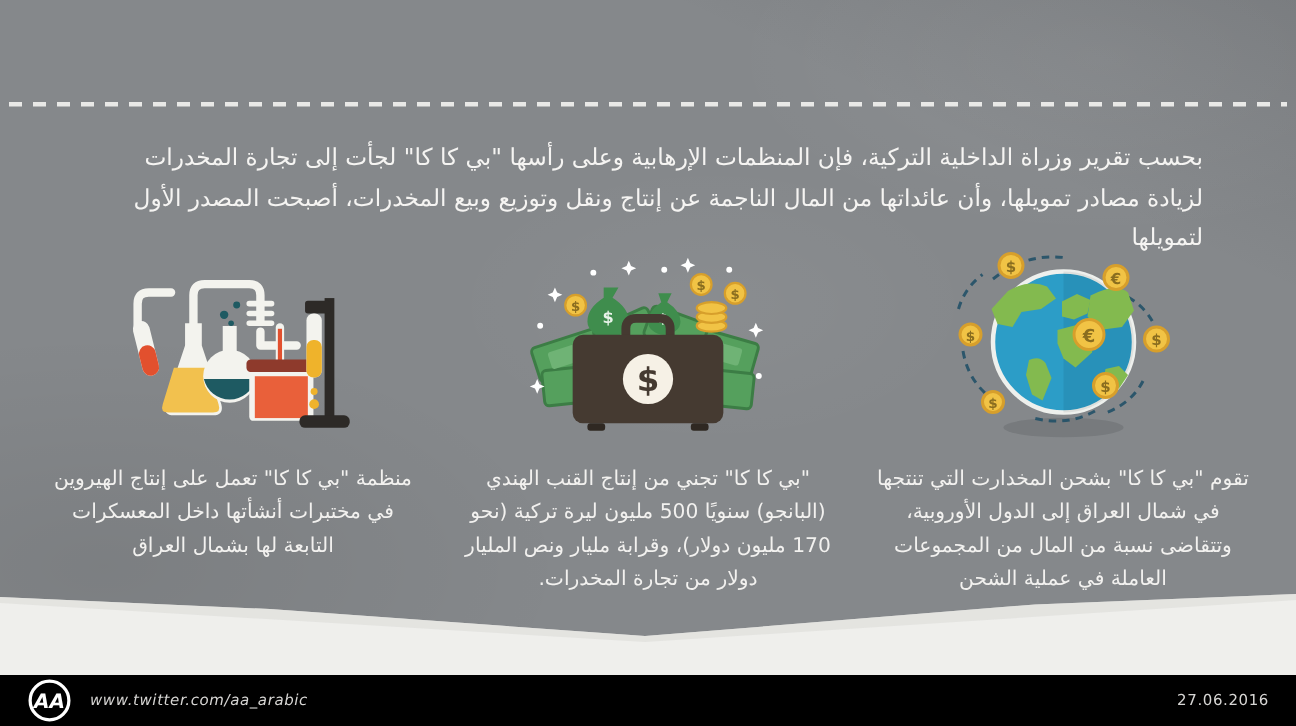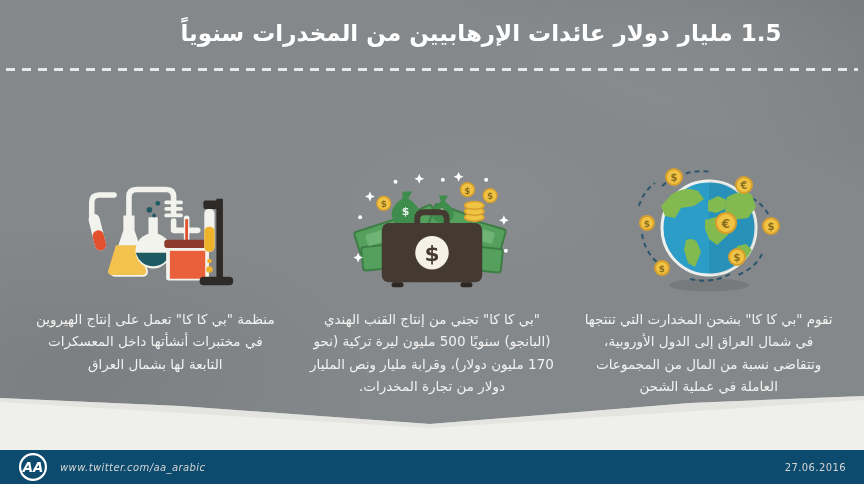--- a/index.html
+++ b/index.html
@@ -36,37 +36,37 @@
     display:flex;direction:rtl;gap:26px;
   }
   .col{flex:1;display:flex;flex-direction:column;align-items:center;}
   .icon-box{height:136px;display:flex;align-items:flex-end;justify-content:center;}
   .col-text{
     margin:12px 0 0 0;direction:rtl;text-align:center;
     color:#f2f1ef;font-size:13.5px;line-height:1.65;max-width:252px;
   }
   .paper{position:absolute;left:0;top:0;width:864px;height:484px;pointer-events:none;}
   .footer{
-    position:absolute;left:0;right:0;bottom:0;height:34px;background:#0c4a6e;
+    position:absolute;left:0;right:0;bottom:0;height:34px;background:#000000;
     display:flex;align-items:center;padding:16px 18px;box-sizing:border-box;
     color:#d6d5d3;
   }
   .footer .url{font-style:italic;font-size:10px;margin-left:12px;letter-spacing:0.4px;}
   .footer .date{font-size:10px;margin-left:auto;letter-spacing:0.4px;}
   .aa-logo{flex:0 0 auto;display:flex;align-items:center;}
 </style>
 </head>
 <body>
 
 <div class="stage">
   <div class="texture"></div>
 
-  <h1 class="title">1.5 مليار دولار عائدات الإرهابيين من المخدرات سنوياً</h1>
   <div class="dashes"></div>
 
+  <p class="intro">بحسب تقرير وزراة الداخلية التركية،  فإن المنظمات الإرهابية وعلى رأسها "بي كا كا" لجأت إلى تجارة المخدرات لزيادة مصادر تمويلها، وأن عائداتها من المال الناجمة عن إنتاج ونقل وتوزيع وبيع المخدرات، أصبحت المصدر الأول لتمويلها</p>
 
   <div class="columns">
 
     <div class="col">
       <div class="icon-box">
         <svg viewBox="0 0 150 132" width="150" height="132" aria-hidden="true">
           <ellipse cx="75" cy="121" rx="40" ry="6.5" fill="#6e7174" opacity="0.6"></ellipse>
           <g fill="none" stroke="#1d4e66" stroke-width="2" stroke-dasharray="5 4" opacity="0.85">
             <path d="M28,22 Q50,4 78,8"></path>
             <path d="M118,34 Q138,46 139,68"></path>

